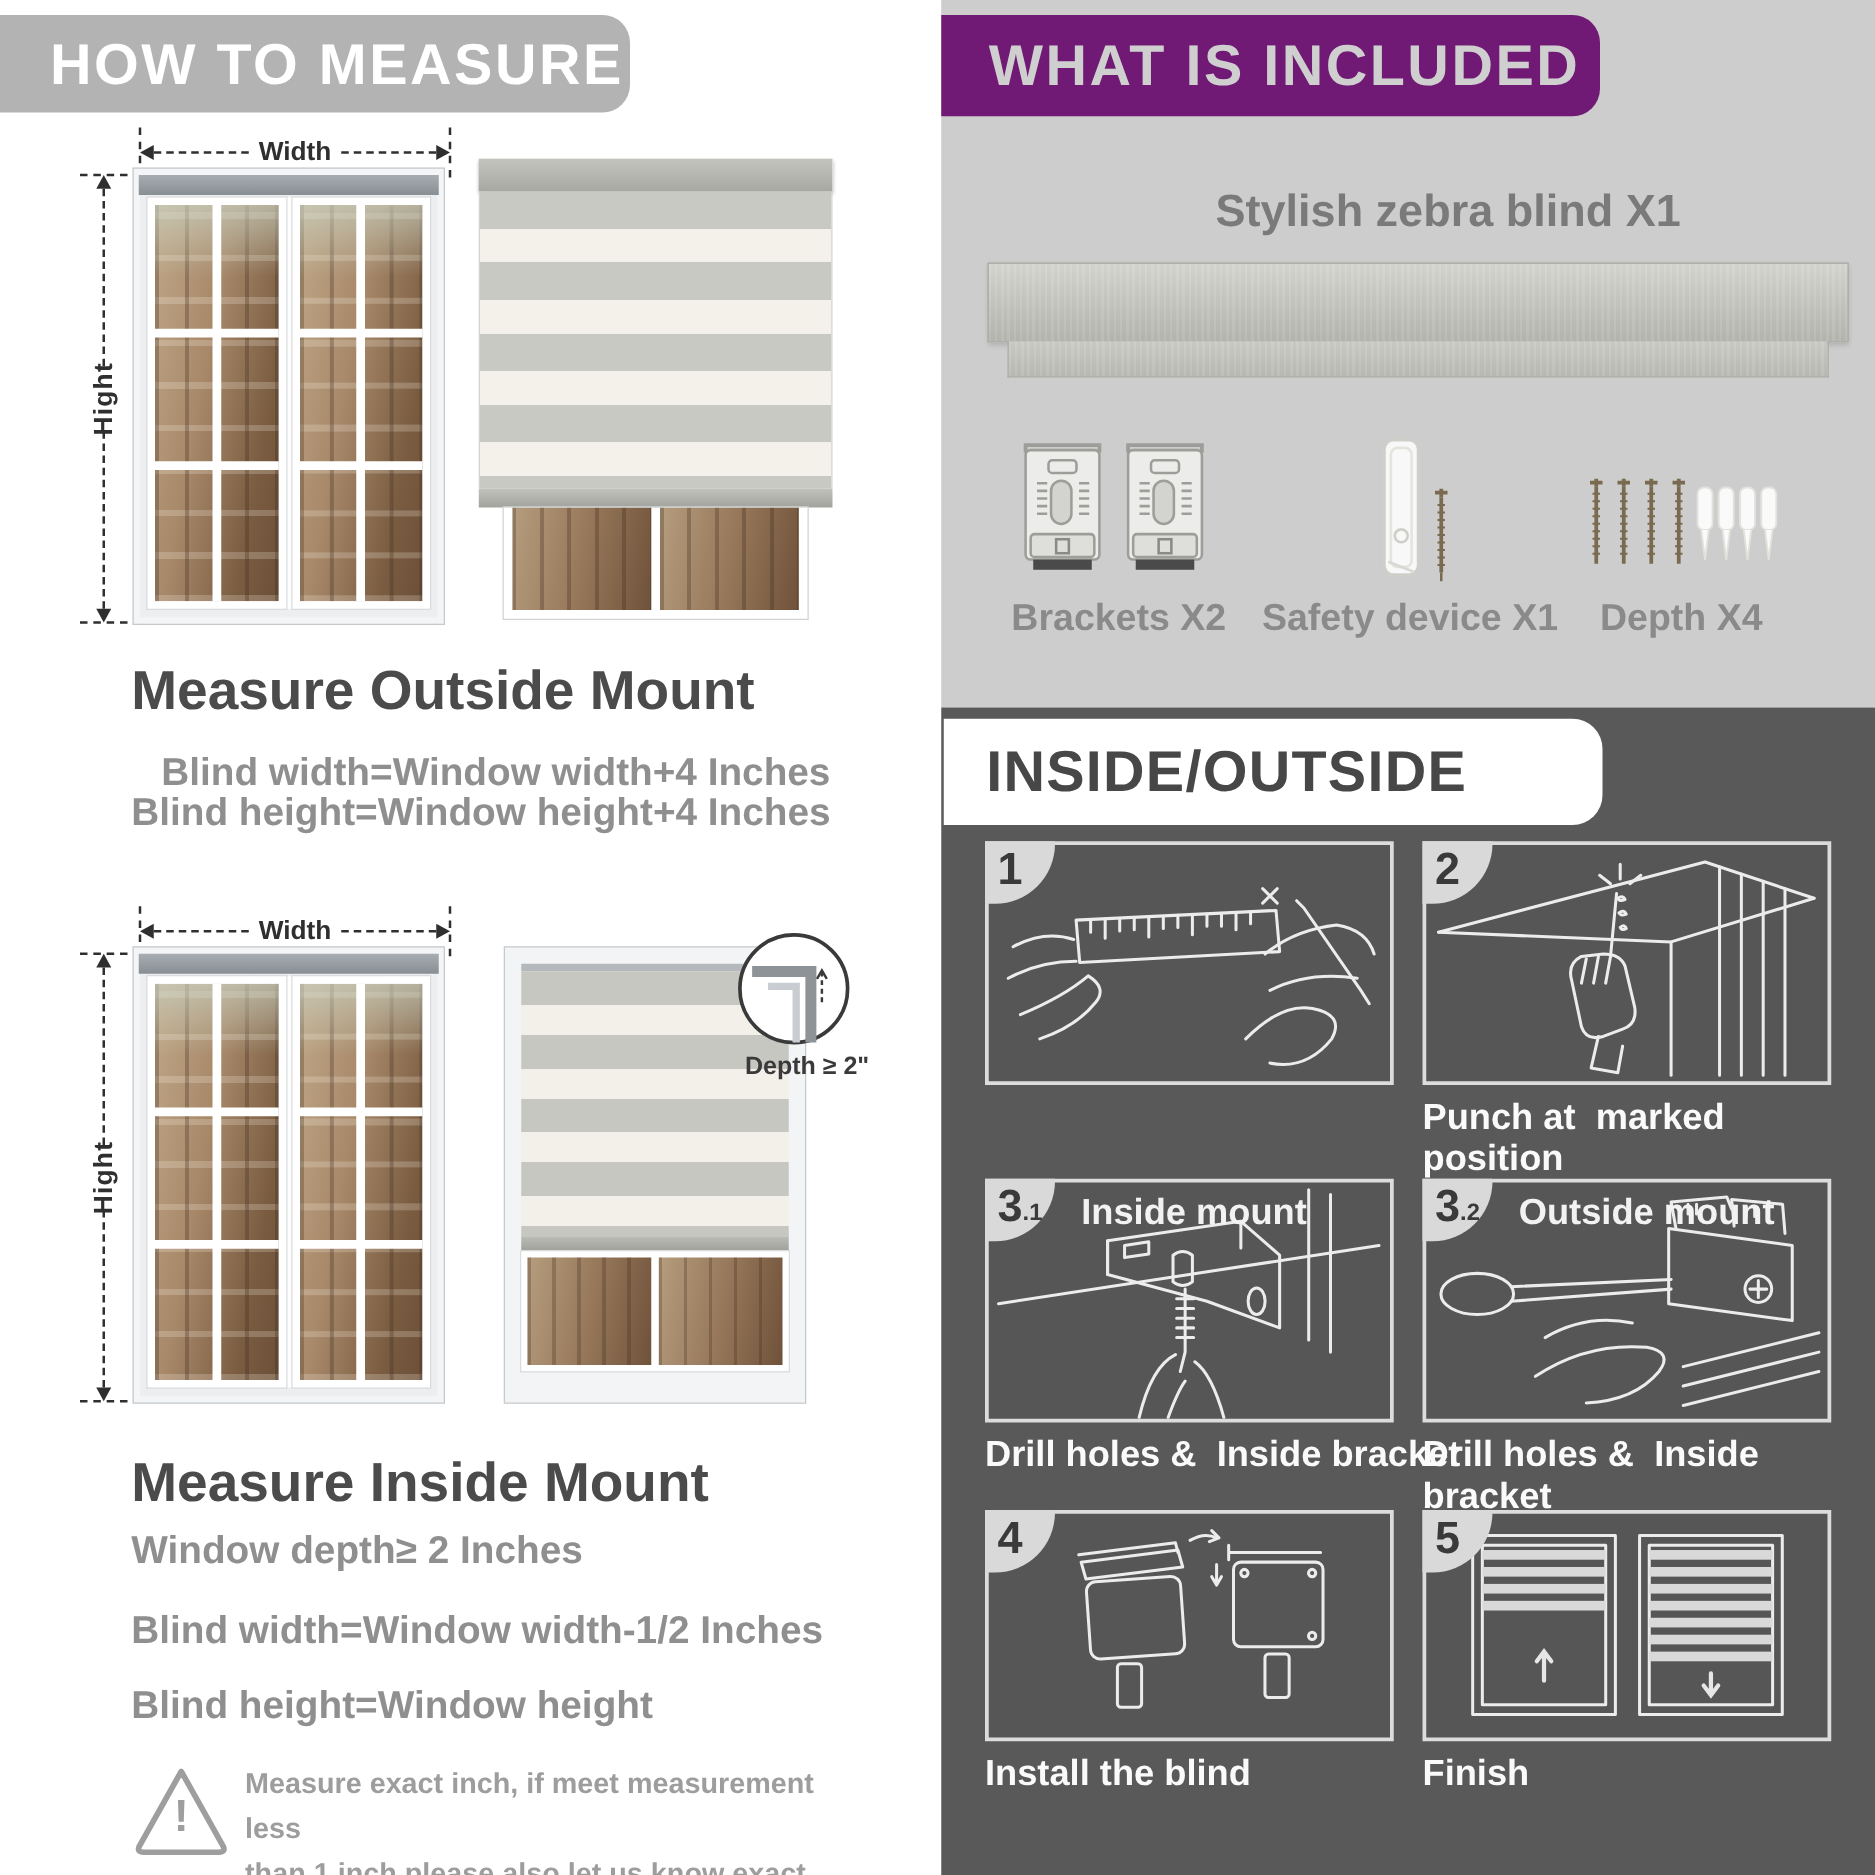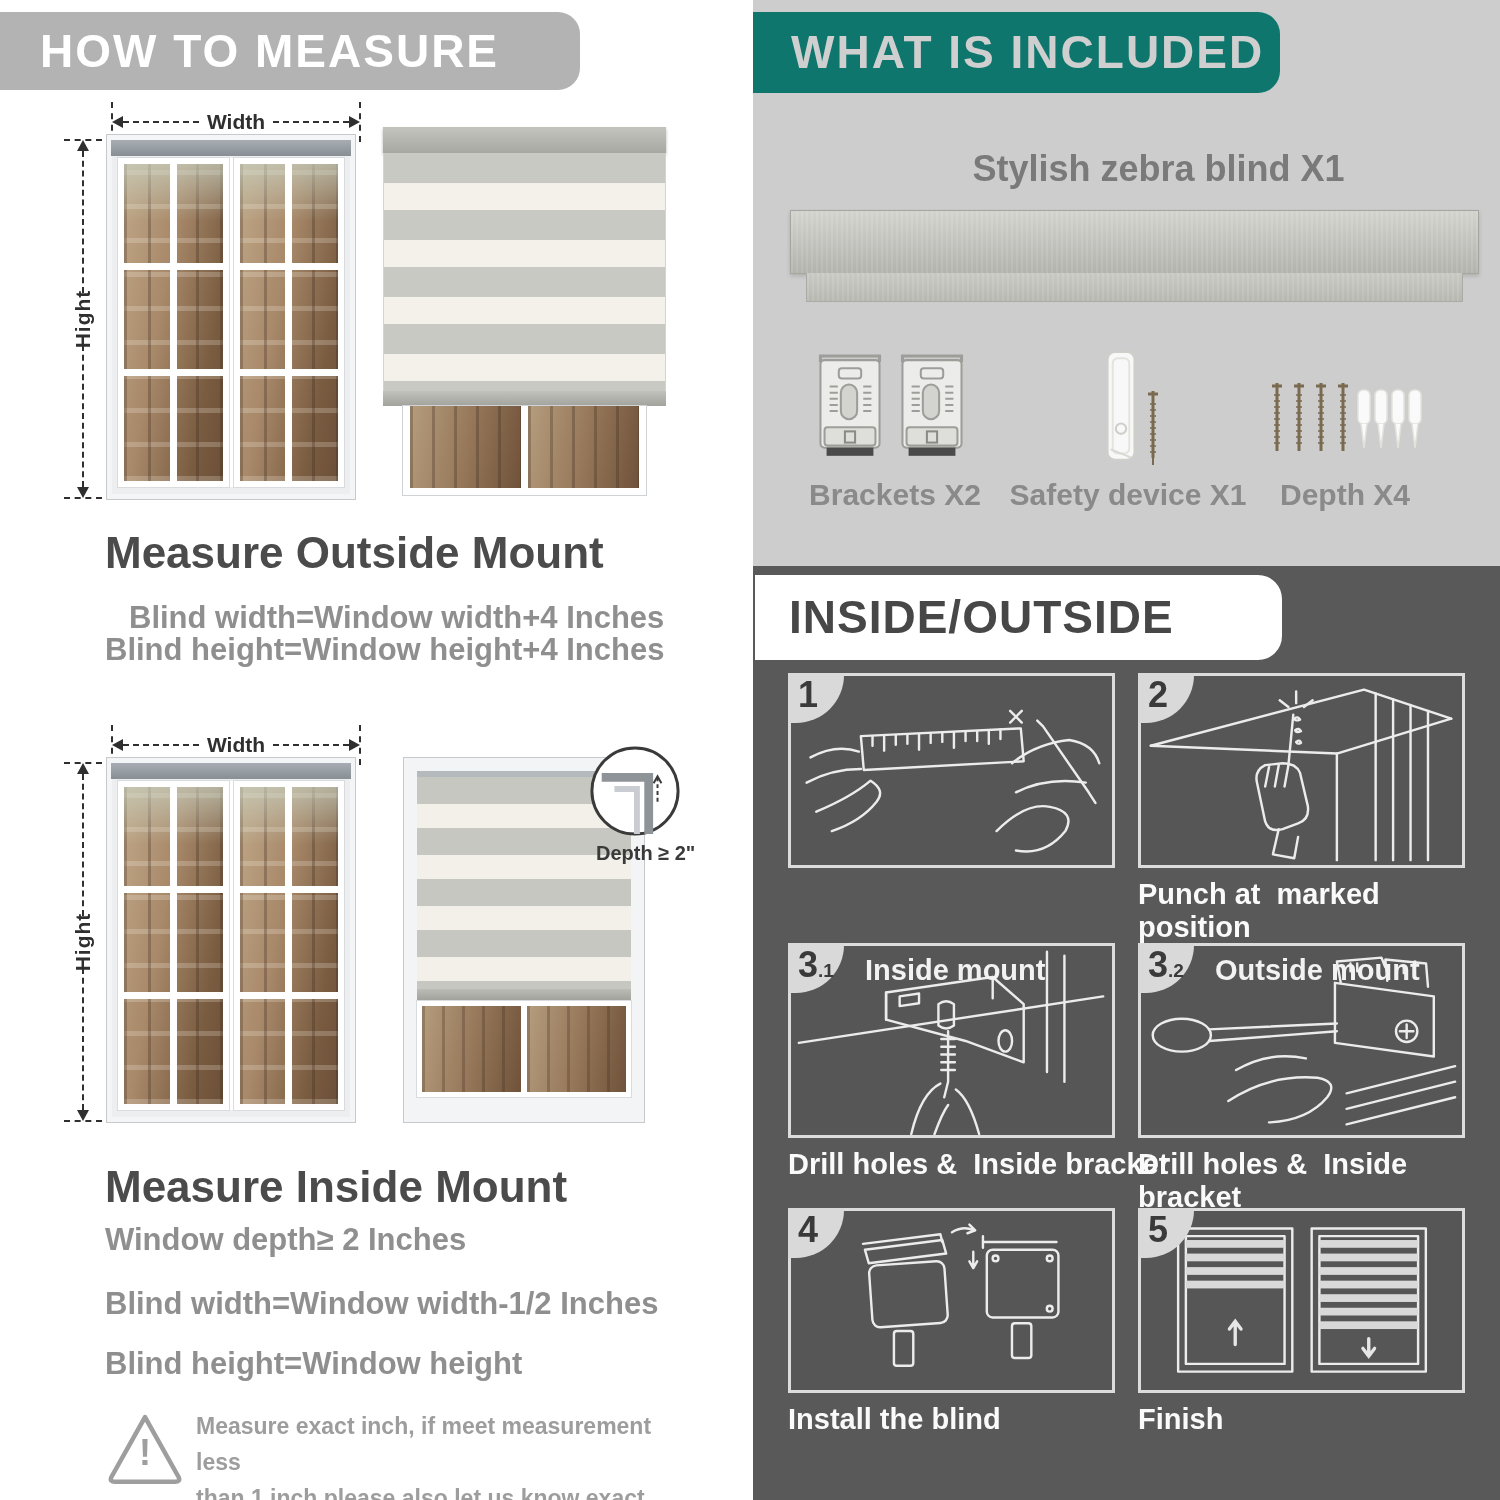--- a/index.html
+++ b/index.html
@@ -1,23 +1,23 @@
 <!DOCTYPE html>
 <html><head>
 <meta charset="utf-8">
 <style>
   html,body{margin:0;padding:0;background:#fff;}
   .canvas{position:relative;width:1500px;height:1500px;background:#ffffff;
           font-family:"Liberation Sans",sans-serif;overflow:hidden;}
   
-  .hdr-left{position:absolute;left:0;top:12px;width:580px;height:78px;background:#b3b3b3;
+  .hdr-left{position:absolute;left:0;top:12px;width:504px;height:78px;background:#b3b3b3;
             border-radius:0 22px 22px 0;color:#ffffff;font-weight:bold;font-size:46px;
             line-height:78px;padding-left:40px;letter-spacing:2px;box-sizing:border-box;}
   .panel-top{position:absolute;left:753px;top:0;width:747px;height:566px;background:#cdcdcd;}
-  .hdr-included{position:absolute;left:753px;top:12px;width:527px;height:81px;background:#0f766e;
+  .hdr-included{position:absolute;left:753px;top:12px;width:527px;height:81px;background:#701a75;
             border-radius:0 22px 22px 0;color:#cfcfcf;font-weight:bold;font-size:46px;
             line-height:81px;padding-left:38px;letter-spacing:2px;box-sizing:border-box;}
   .panel-dark{position:absolute;left:753px;top:566px;width:747px;height:934px;background:#595959;}
   .hdr-mount{position:absolute;left:755px;top:575px;width:527px;height:85px;background:#ffffff;
             border-radius:0 24px 24px 0;color:#474747;font-weight:bold;font-size:46px;
             line-height:85px;padding-left:34px;letter-spacing:1px;box-sizing:border-box;}
   
   .h-measure{position:absolute;left:105px;color:#4b4b4b;font-weight:bold;font-size:44px;}
   .formula{position:absolute;left:105px;color:#8f8f8f;font-weight:bold;font-size:31px;}
   .warn-text{position:absolute;left:196px;top:1408px;width:470px;color:#9d9d9d;

